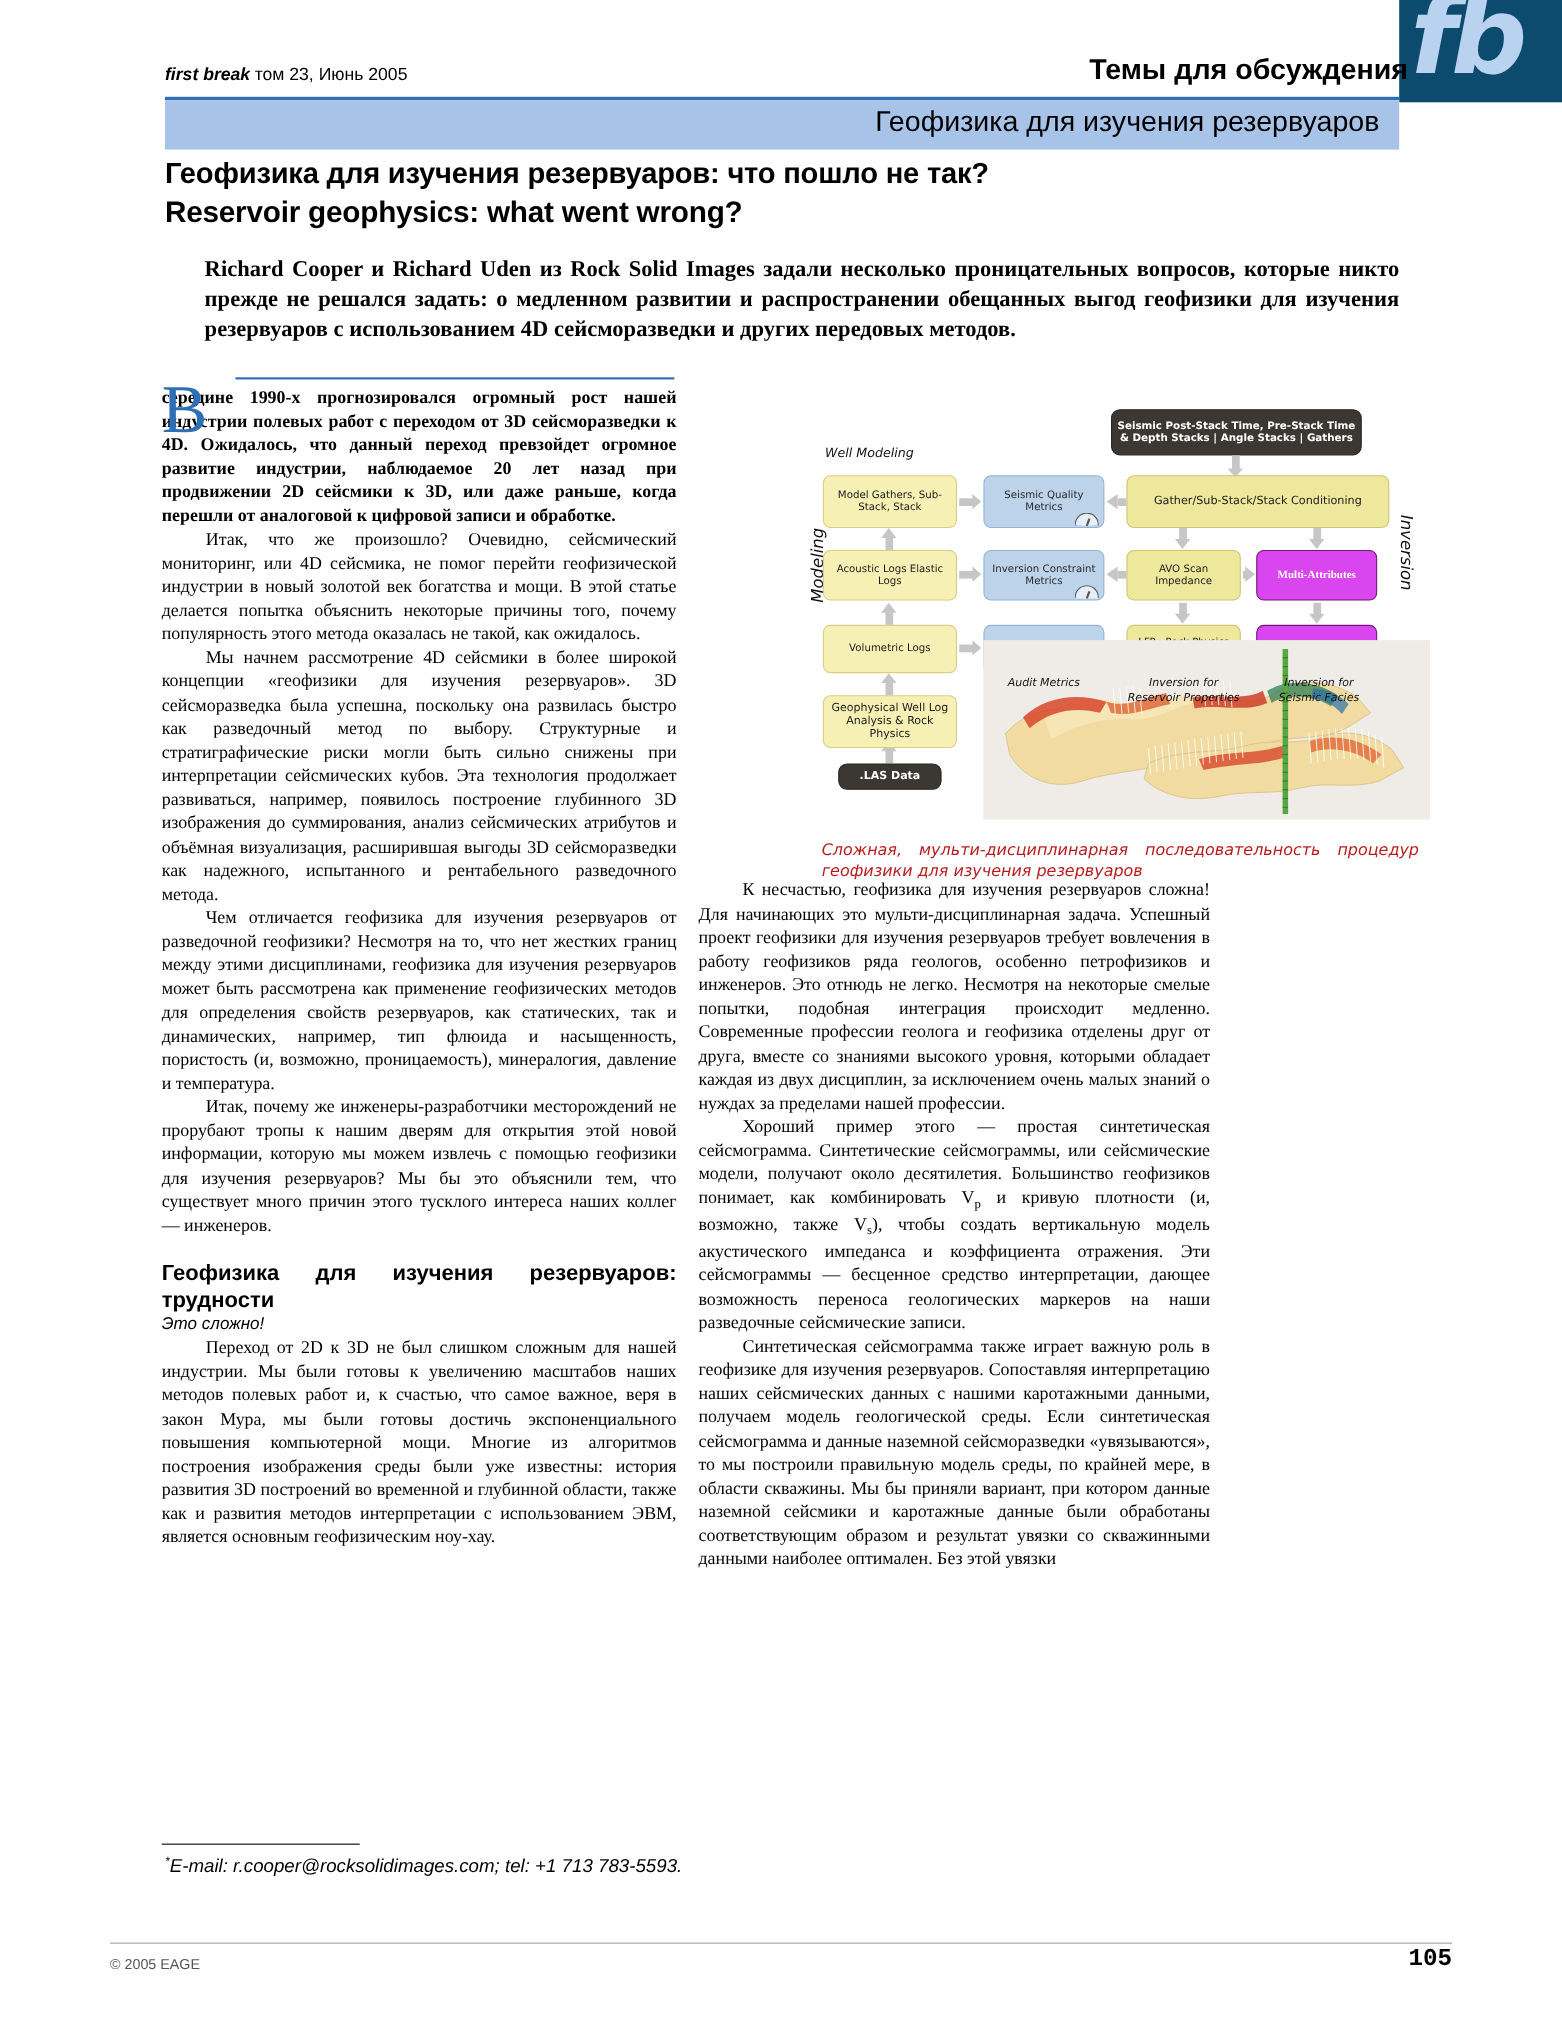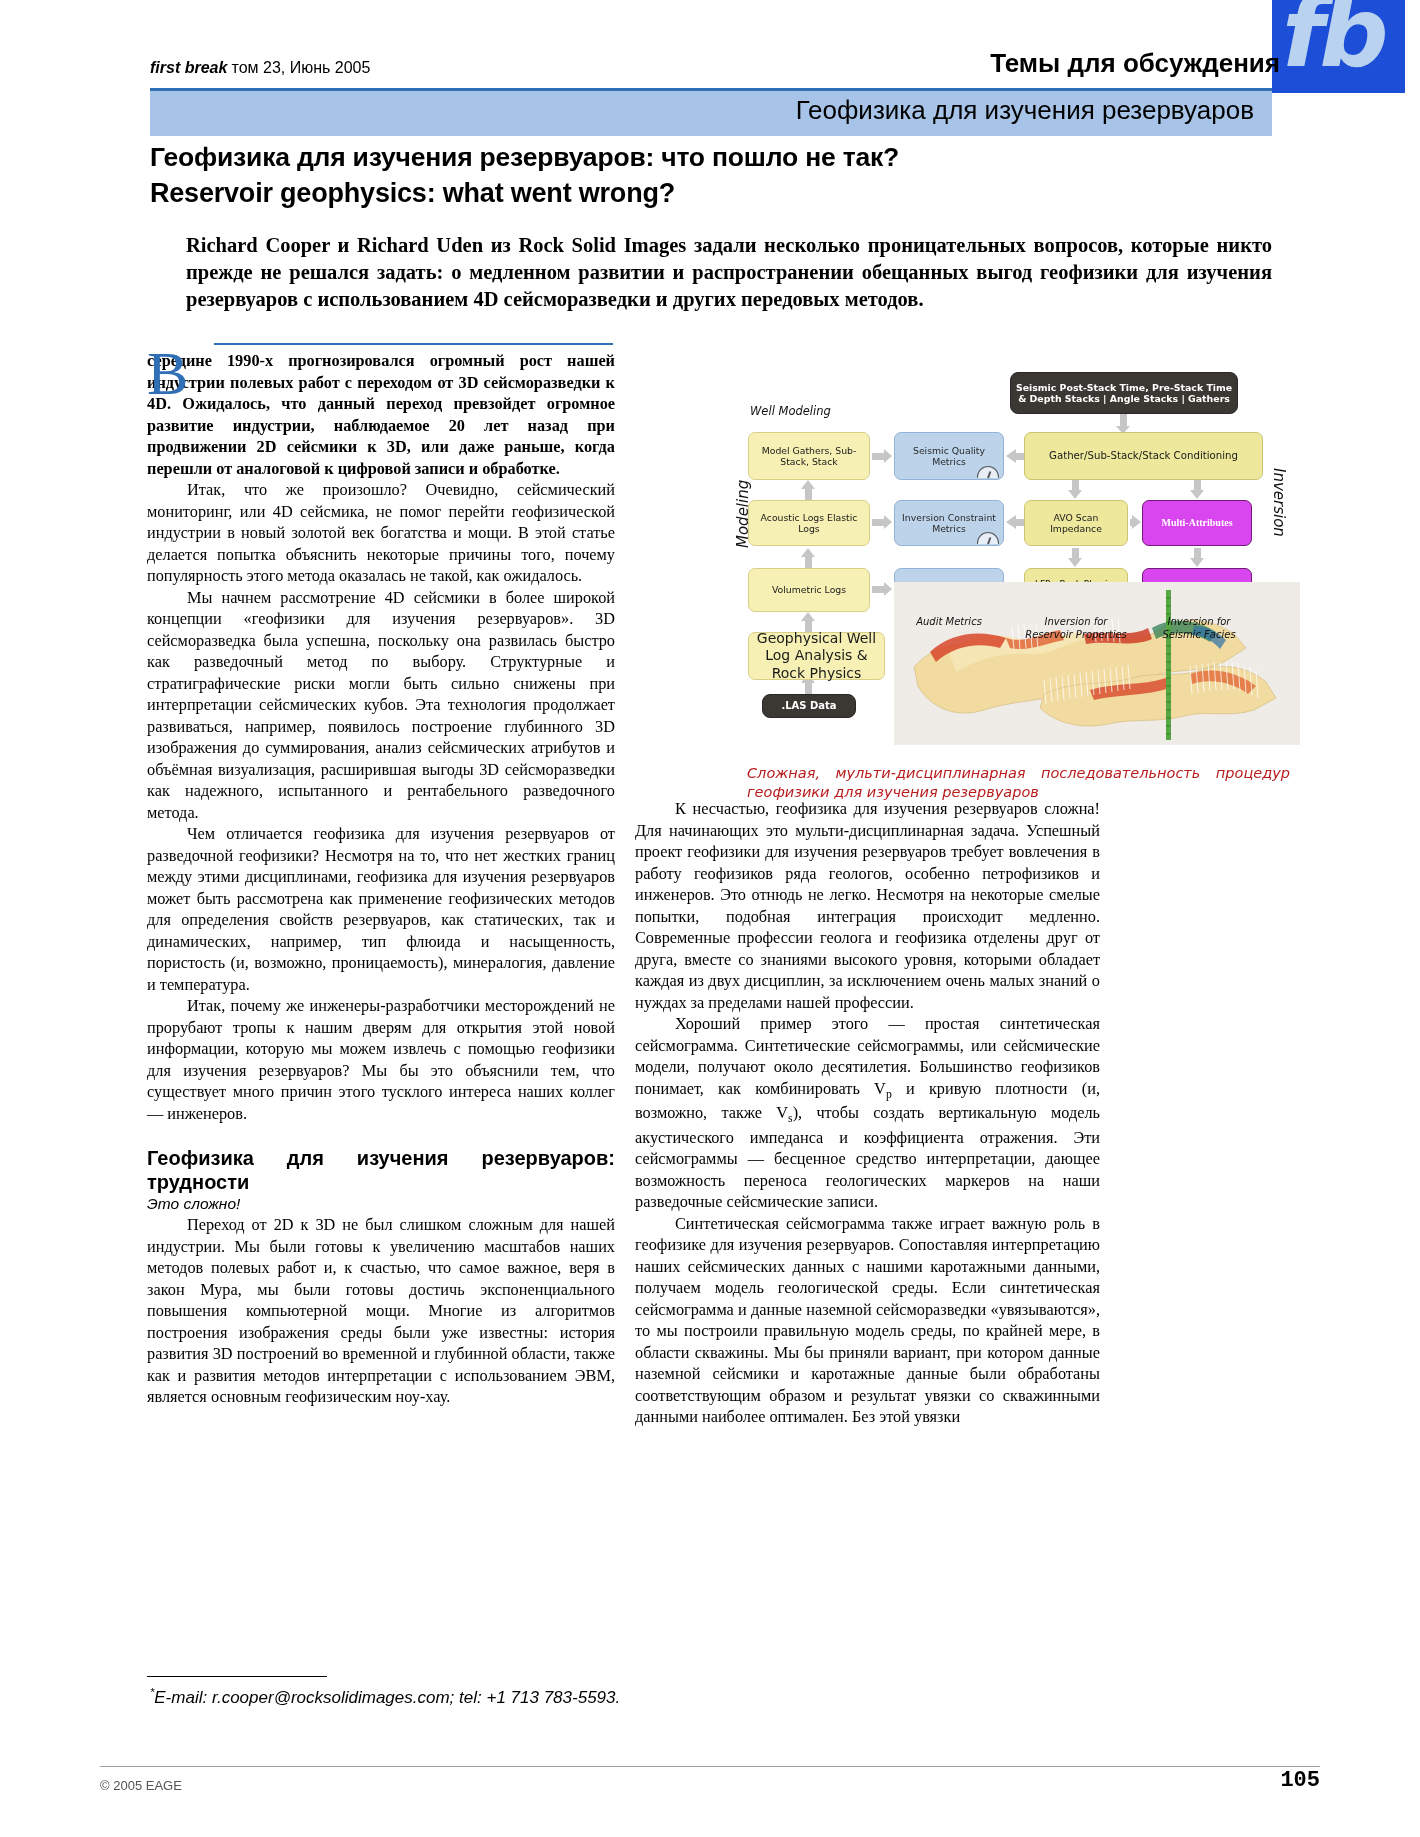--- a/index.html
+++ b/index.html
@@ -14,23 +14,23 @@
     font-family: "Liberation Serif", serif;
     color: #000;
     overflow: hidden;
   }
 
   
   .fb-logo {
     position: absolute;
     left: 1272px;
     top: 0px;
-    width: 133px;
+    width: 148px;
     height: 93px;
-    background: #1d4ed8;
+    background: #0c4a6e;
     overflow: hidden;
     text-align: center;
   }
   .fb-logo-text {
     position: absolute;
     left: 10px;
     top: -16px;
     font-family: "DejaVu Sans", sans-serif;
     font-size: 97px;
     font-weight: 700;
@@ -501,21 +501,21 @@
     </div>
     <div class="dbox yellow2" style="left:296px; top:208px; width:104px; height:44px; font-size:9px;">LFP - Rock Physics
 Calibration</div>
     <div class="dbox blue-d" style="left:414px; top:208px; width:110px; height:44px; font-size:10px;">Seismic Facies</div>
 
     <div class="arr arrh-r" style="left:144px; top:226px; width:14px;"></div>
     <div class="arr-head" style="left:156px; top:222px; border-top:7px solid transparent; border-bottom:7px solid transparent; border-left:8px solid #c6c6c6;"></div>
     <div class="arr arrh-l" style="left:288px; top:226px; width:8px;"></div>
     <div class="arr-head" style="left:278px; top:222px; border-top:7px solid transparent; border-bottom:7px solid transparent; border-right:10px solid #c6c6c6;"></div>
 
-    <div class="dbox yellow" style="left:20px; top:272px; width:137px; height:48px; font-size:14px;">Geophysical Well
+    <div class="dbox yellow" style="left:20px; top:272px; width:122px; height:48px; font-size:10px;">Geophysical Well
 Log Analysis
 &amp; Rock Physics</div>
     <div class="dbox dark" style="left:34px; top:334px; width:94px; height:24px; font-size:10px;">.LAS Data</div>
 
     <div class="seis-img">
       <svg viewBox="0 0 406 163" width="406" height="163" preserveAspectRatio="none">
         <rect x="0" y="0" width="406" height="163" fill="#efece7"></rect>
 
         <path d="M20 85 C40 62,70 58,100 66 C130 74,150 58,185 55 C215 52,245 62,265 48 C290 32,320 38,340 52 L352 66 L330 80 C305 92,280 86,258 94 C230 104,205 98,180 108 C150 120,120 118,90 128 C58 138,34 122,24 104 Z" fill="#f1dba0" stroke="#d9c288" stroke-width="0.8"></path>
         <path d="M55 70 C80 52,105 50,128 58 C150 66,162 52,185 50 L196 56 C172 60,158 74,134 72 C108 70,82 78,62 90 Z" fill="#f5e6b6" opacity="0.95"></path>

